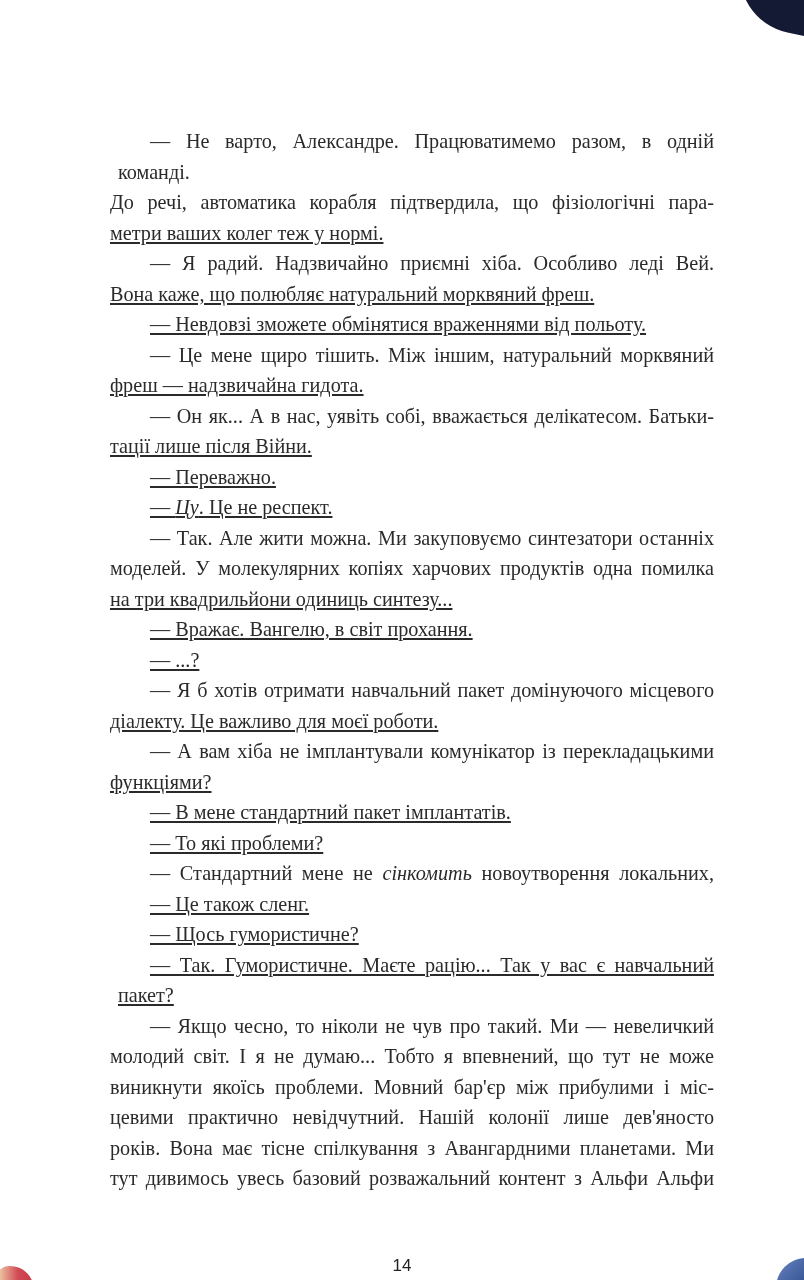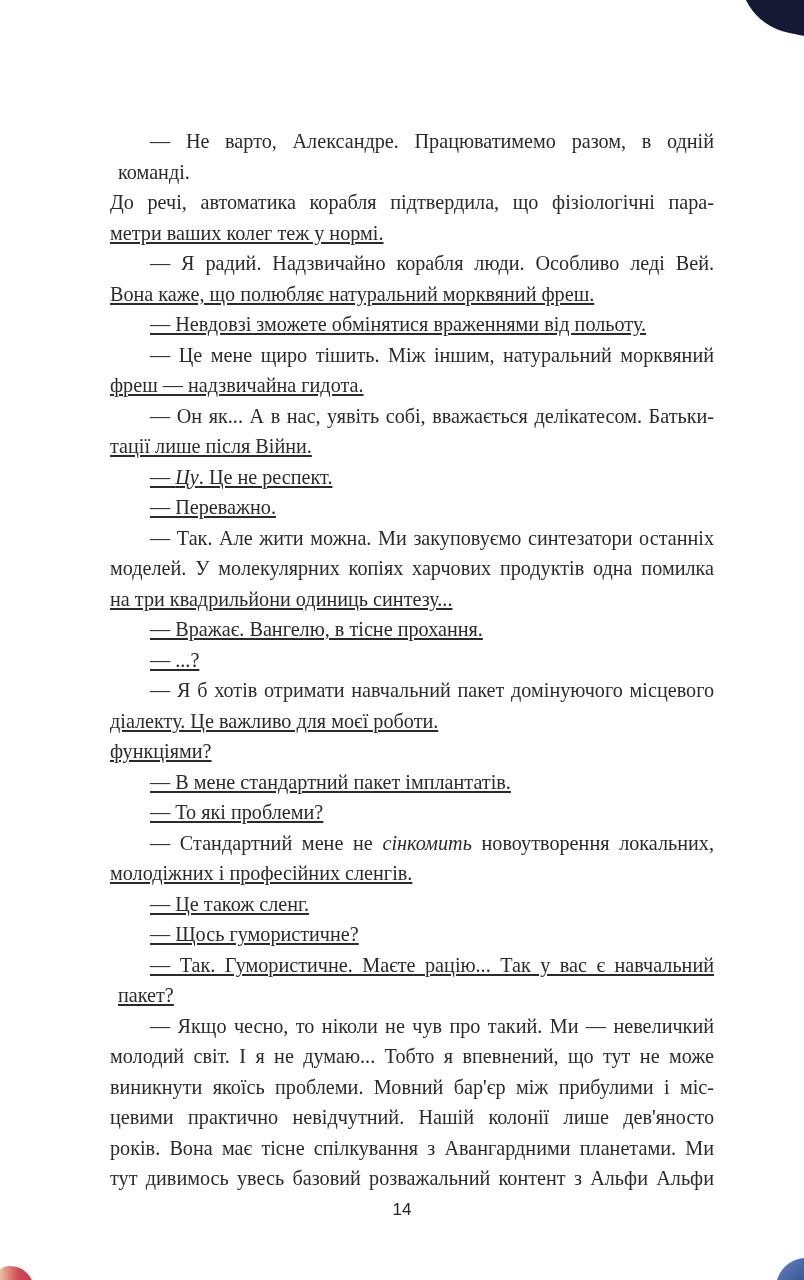--- a/index.html
+++ b/index.html
@@ -42,21 +42,21 @@
     hyphens: manual;
   }
   .para .line { display: block; text-align: justify; text-align-last: justify; }
   .para .line.last { text-align-last: left; text-decoration: underline; }
   .para .line.first { text-indent: 32px; margin-left: 8px; }
   .para .line:not(.first) { text-indent: 0; }
   .para { text-indent: 0; }
   em { font-style: italic; }
   .page-number {
     position: absolute;
-    left: 0; right: 0; top: 1200px;
+    left: 0; right: 0; top: 1256px;
     text-align: center;
     font-family: "Liberation Sans", "DejaVu Sans", sans-serif;
     font-size: 17px;
     color: #222;
   }
 </style>
 </head>
 <body>
 
 <div class="corner-tr"></div>
@@ -65,81 +65,81 @@
 
 <div class="page-text">
 
   <p class="para">
     <span class="line first">— Не варто, Александре. Працюватимемо разом, в одній команді.</span>
     <span class="line">До речі, автоматика корабля підтвердила, що фізіологічні пара-</span>
     <span class="line last">метри ваших колег теж у нормі.</span>
   </p>
 
   <p class="para">
-    <span class="line first">— Я радий. Надзвичайно корабля люди. Особливо леді Вей.</span>
+    <span class="line first">— Я радий. Надзвичайно приємні хіба. Особливо леді Вей.</span>
     <span class="line last">Вона каже, що полюбляє натуральний морквяний фреш.</span>
   </p>
 
   <p class="para">
     <span class="line first last">— Невдовзі зможете обмінятися враженнями від польоту.</span>
   </p>
 
   <p class="para">
     <span class="line first">— Це мене щиро тішить. Між іншим, натуральний морквяний</span>
     <span class="line last">фреш — надзвичайна гидота.</span>
   </p>
 
   <p class="para">
     <span class="line first">— Он як... А в нас, уявіть собі, вважається делікатесом. Батьки-</span>
     <span class="line last">тації лише після Війни.</span>
   </p>
 
 
   <p class="para">
-    <span class="line first last"><span>— </span><em>Цу</em><span>. Це не респект.</span></span>
+    <span class="line first last">— Переважно.</span>
   </p>
 
   <p class="para">
-    <span class="line first last">— Переважно.</span>
+    <span class="line first last"><span>— </span><em>Цу</em><span>. Це не респект.</span></span>
   </p>
 
   <p class="para">
     <span class="line first">— Так. Але жити можна. Ми закуповуємо синтезатори останніх</span>
     <span class="line">моделей. У молекулярних копіях харчових продуктів одна помилка</span>
     <span class="line last">на три квадрильйони одиниць синтезу...</span>
   </p>
 
   <p class="para">
-    <span class="line first last">— Вражає. Вангелю, в тісне прохання.</span>
+    <span class="line first last">— Вражає. Вангелю, в світ прохання.</span>
   </p>
 
   <p class="para">
     <span class="line first last">— ...?</span>
   </p>
 
   <p class="para">
     <span class="line first">— Я б хотів отримати навчальний пакет домінуючого місцевого</span>
     <span class="line last">діалекту. Це важливо для моєї роботи.</span>
   </p>
 
   <p class="para">
+    <span class="line first">— А вам хіба не імплантували комунікатор із перекладацькими</span>
     <span class="line last">функціями?</span>
   </p>
 
   <p class="para">
     <span class="line first last">— В мене стандартний пакет імплантатів.</span>
   </p>
 
   <p class="para">
     <span class="line first last">— То які проблеми?</span>
   </p>
 
   <p class="para">
     <span class="line first"><span>— Стандартний мене не </span><em>сінкомить</em><span> новоутворення локальних,</span></span>
-    <span class="line last">молодіжних і професійних сленгів.</span>
   </p>
 
 
   <p class="para">
     <span class="line first last">— Це також сленг.</span>
   </p>
 
   <p class="para">
     <span class="line first last">— Щось гумористичне?</span>
   </p>

